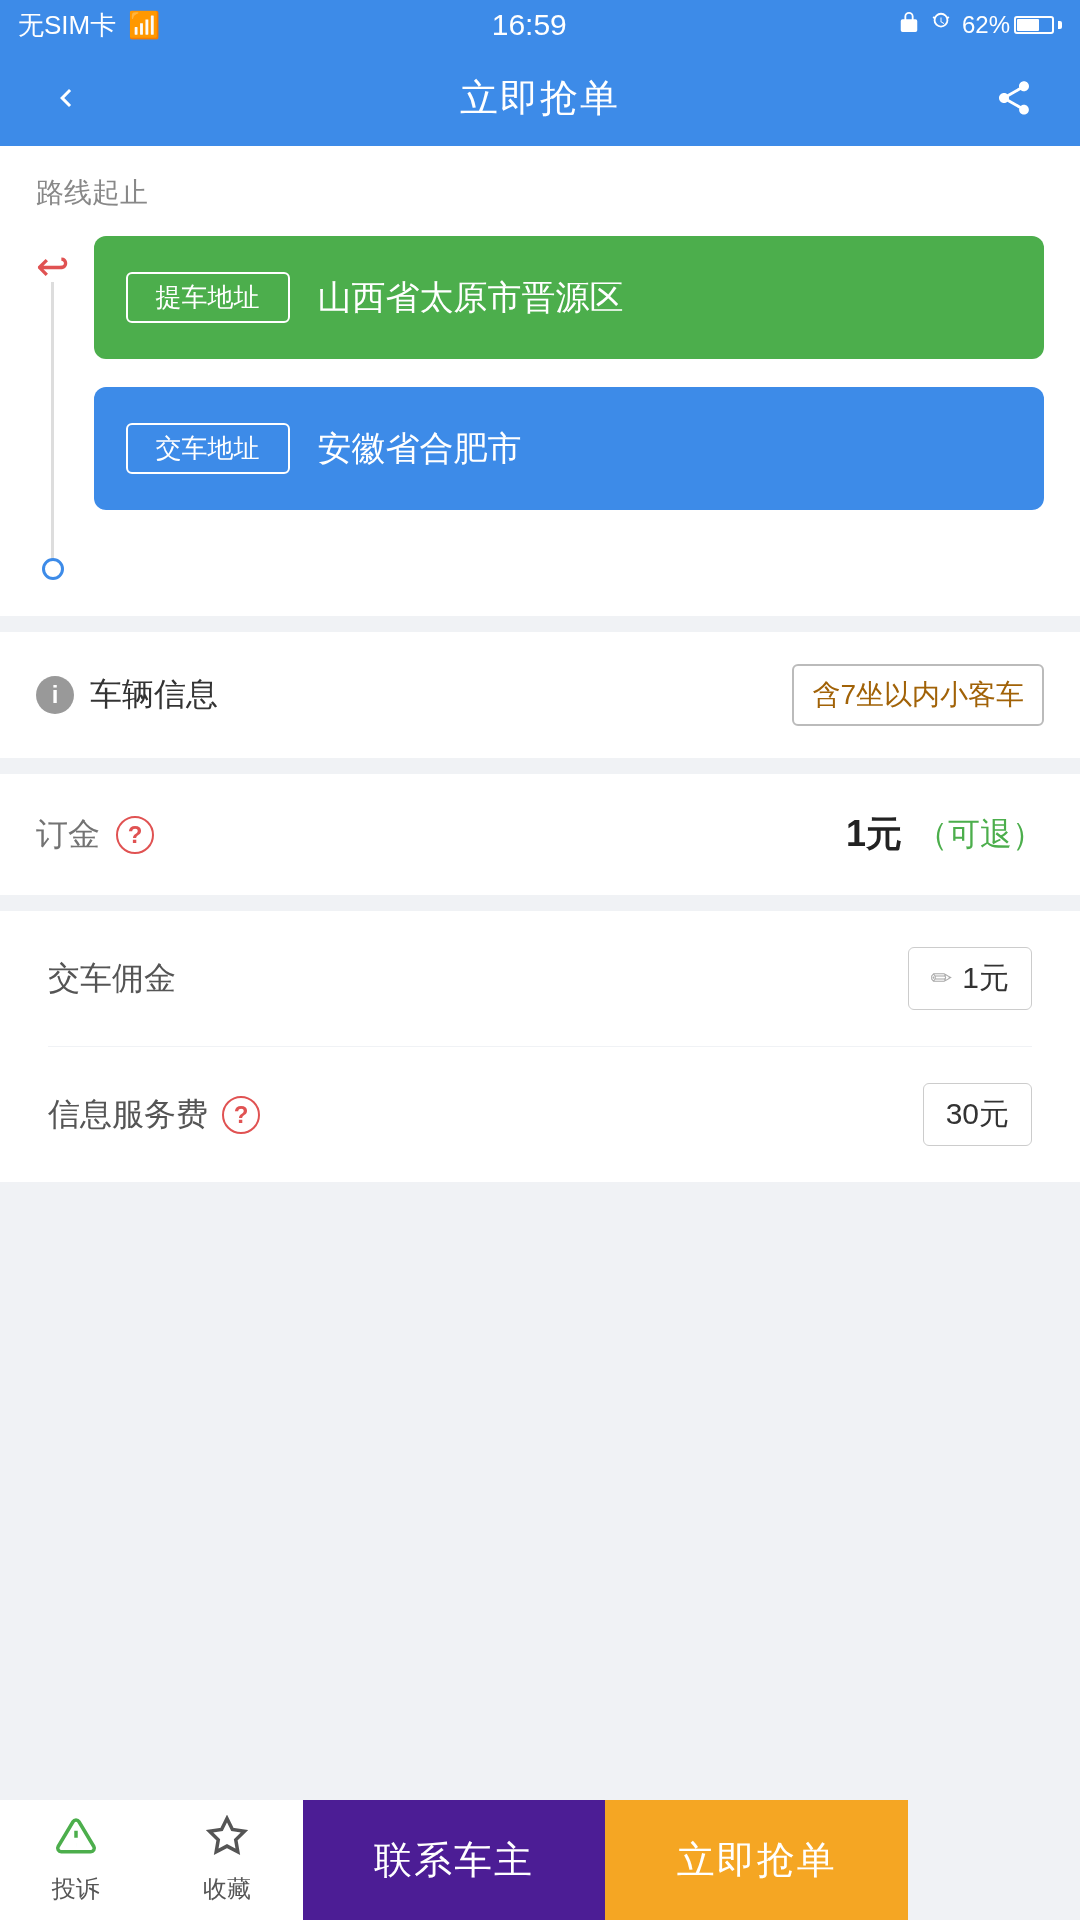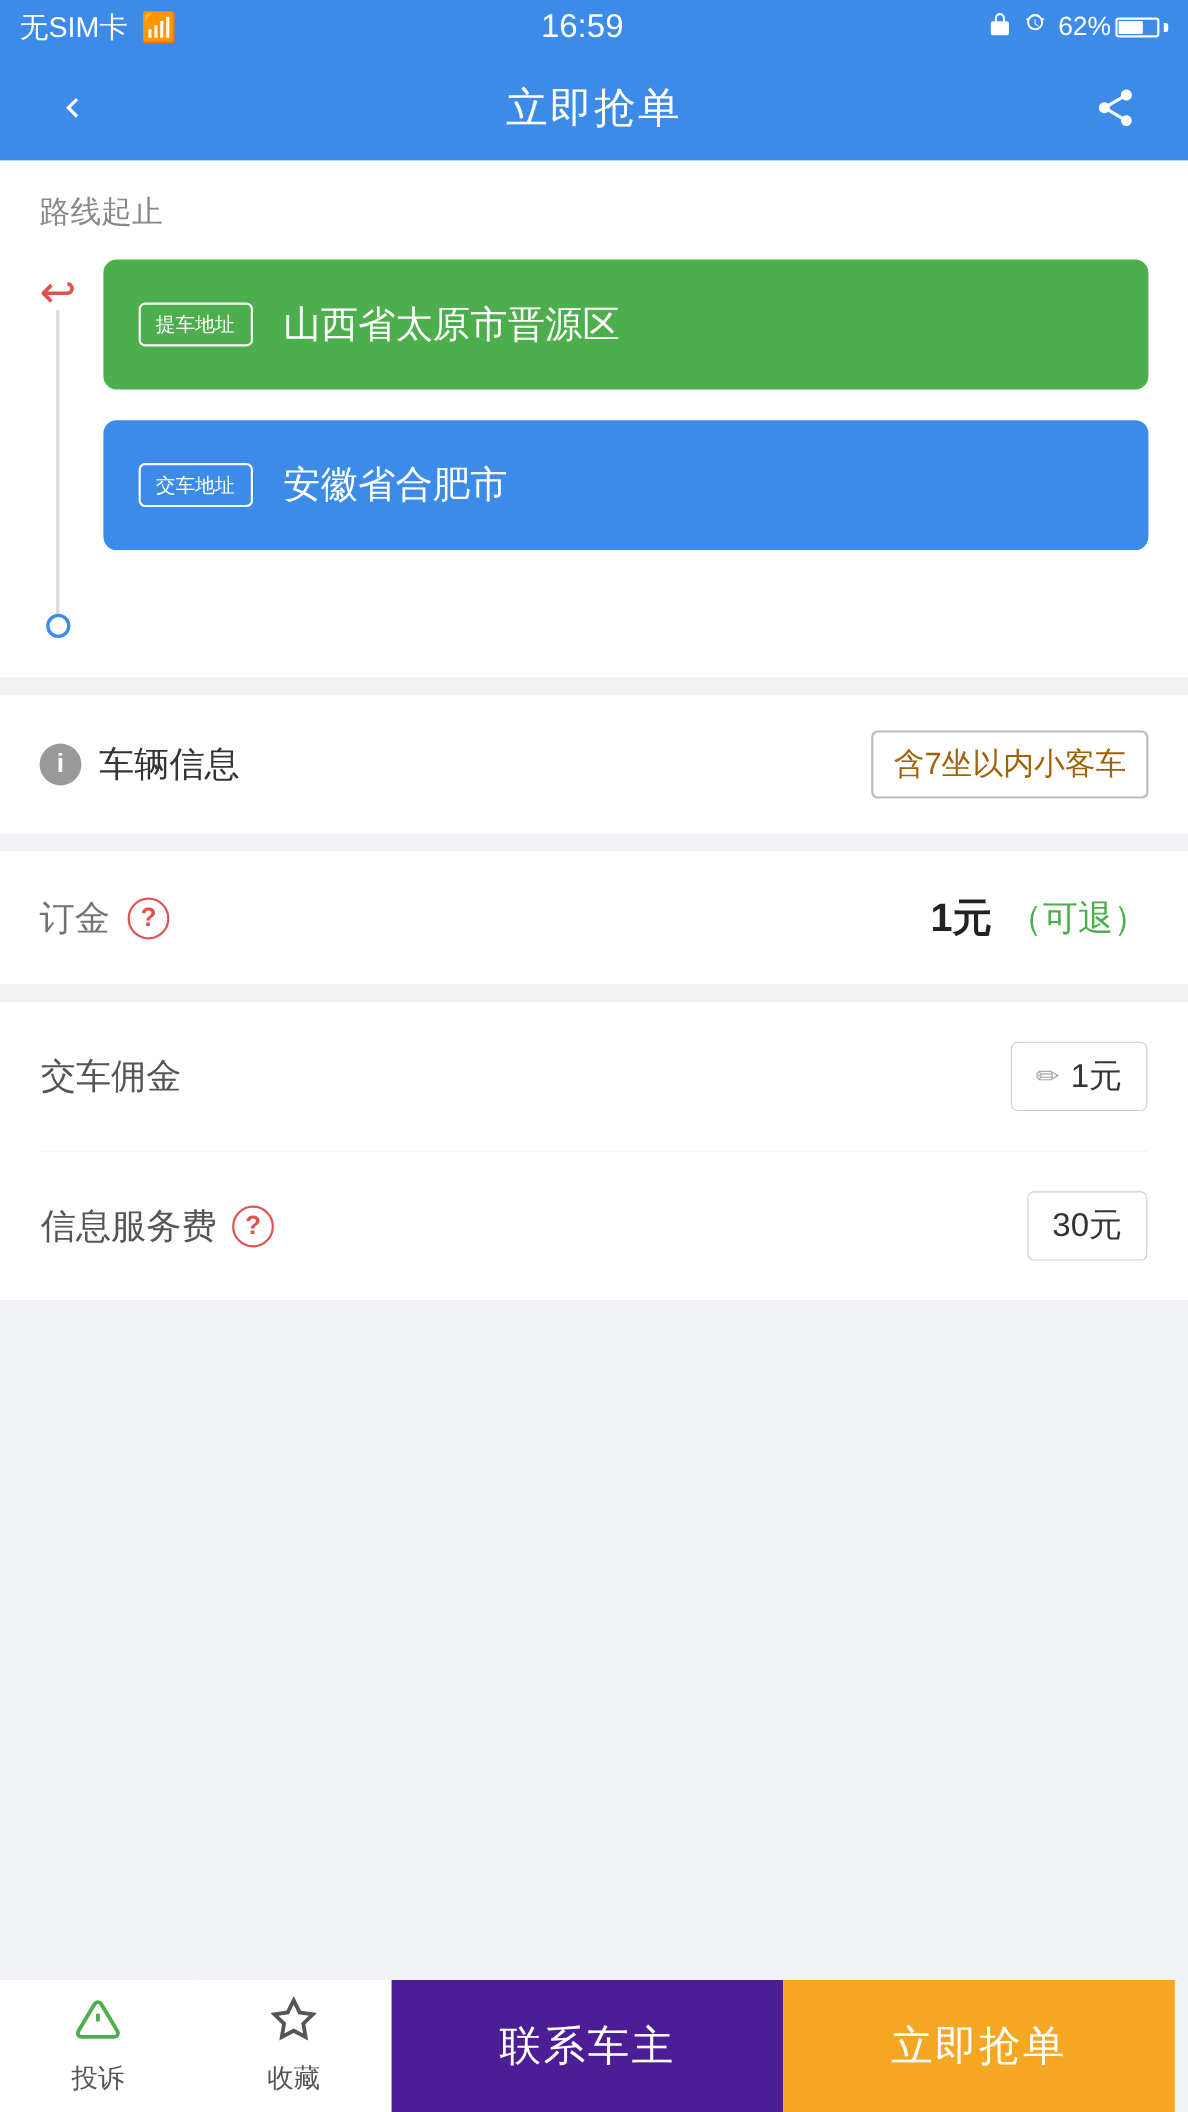--- a/index.html
+++ b/index.html
@@ -111,22 +111,22 @@
       display: flex; align-items: center;
     }
     .route-card-blue {
       background: #3d8be8;
       border-radius: 12px;
       padding: 36px 32px;
       display: flex; align-items: center;
     }
     .route-card-tag {
       border: 2px solid white; border-radius: 6px;
-      color: white; font-size: 18px;
-      padding: 6px 14px;
+      color: white; font-size: 26px;
+      padding: 6px 28px;
       white-space: nowrap;
       margin-right: 28px;
     }
     .route-card-addr {
       color: white; font-size: 34px; font-weight: 500;
     }
 
     
     .divider {
       height: 16px; background: #f0f2f5;
@@ -171,21 +171,21 @@
       display: flex; align-items: center; justify-content: center;
       font-size: 24px; font-weight: bold; cursor: pointer;
     }
     .deposit-value { display: flex; align-items: center; gap: 14px; }
     .deposit-amount { font-size: 36px; font-weight: bold; color: #222; }
     .deposit-refund { font-size: 32px; color: #4cae4c; }
 
     
     .section-fees {
       background: white;
-      padding: 0 37px;
+      padding: 0 48px;
     }
     .fee-row {
       display: flex; align-items: center; justify-content: space-between;
       padding: 36px 0;
       border-bottom: 1px solid #f0f2f5;
     }
     .fee-row:last-child { border-bottom: none; justify-content: space-between; }
     .fee-label { font-size: 32px; color: #555; display: flex; align-items: center; gap: 14px; }
     .fee-value-box {
       border: 1px solid #ccc; border-radius: 6px;
@@ -195,21 +195,21 @@
     .edit-icon { color: #aaa; font-size: 26px; }
 
     
     .empty-area {
       height: 400px; background: #f0f2f5;
     }
 
     
     .bottom-bar {
       position: fixed;
-      bottom: 0; left: 0; width: 1068px;
+      bottom: 0; left: 0; width: 908px;
       height: 120px;
       display: flex;
     }
     .bottom-tab {
       flex: 1; display: flex; flex-direction: column;
       align-items: center; justify-content: center;
       background: white; gap: 6px; cursor: pointer;
     }
     .bottom-tab-icon { font-size: 42px; }
     .bottom-tab-label { font-size: 24px; color: #555; }

